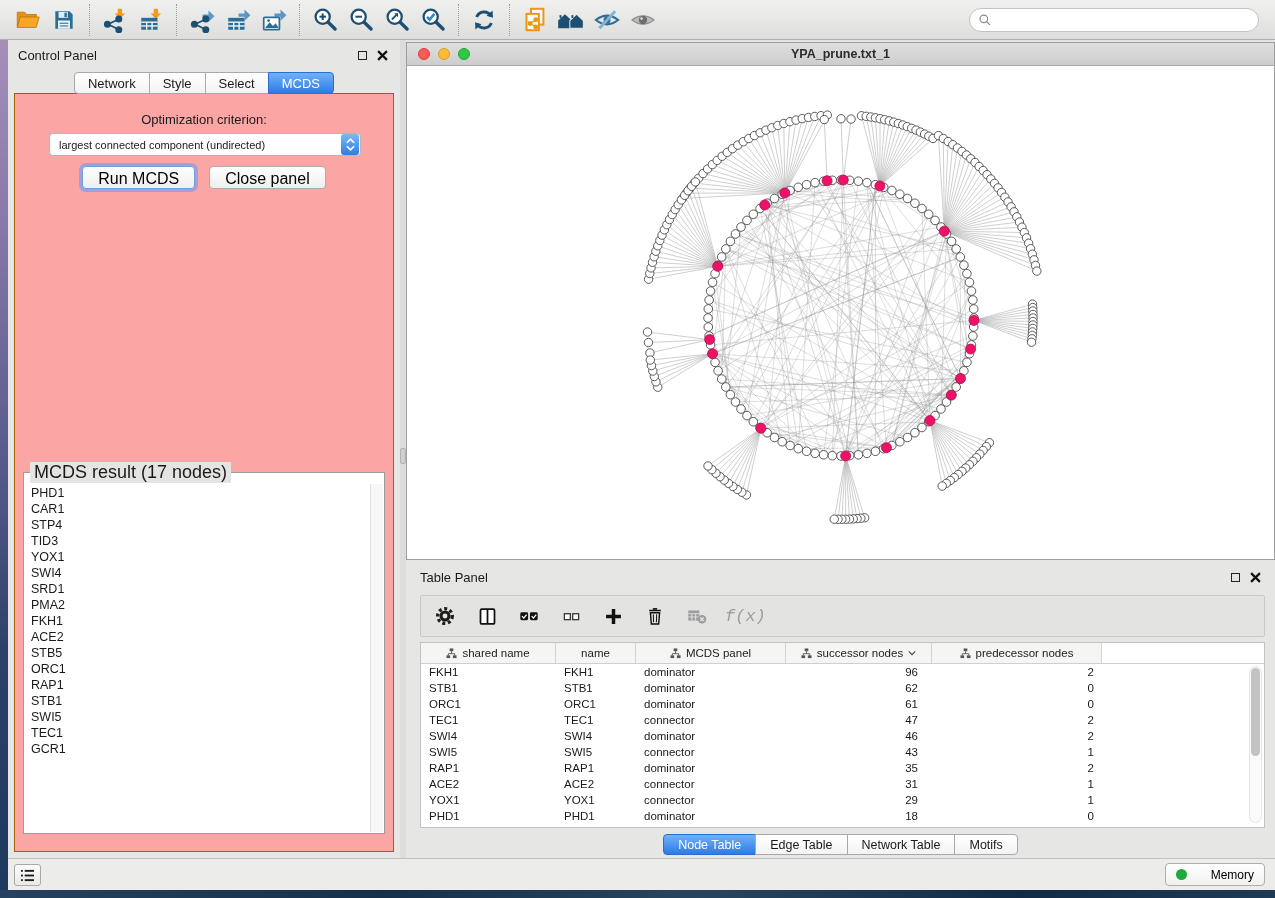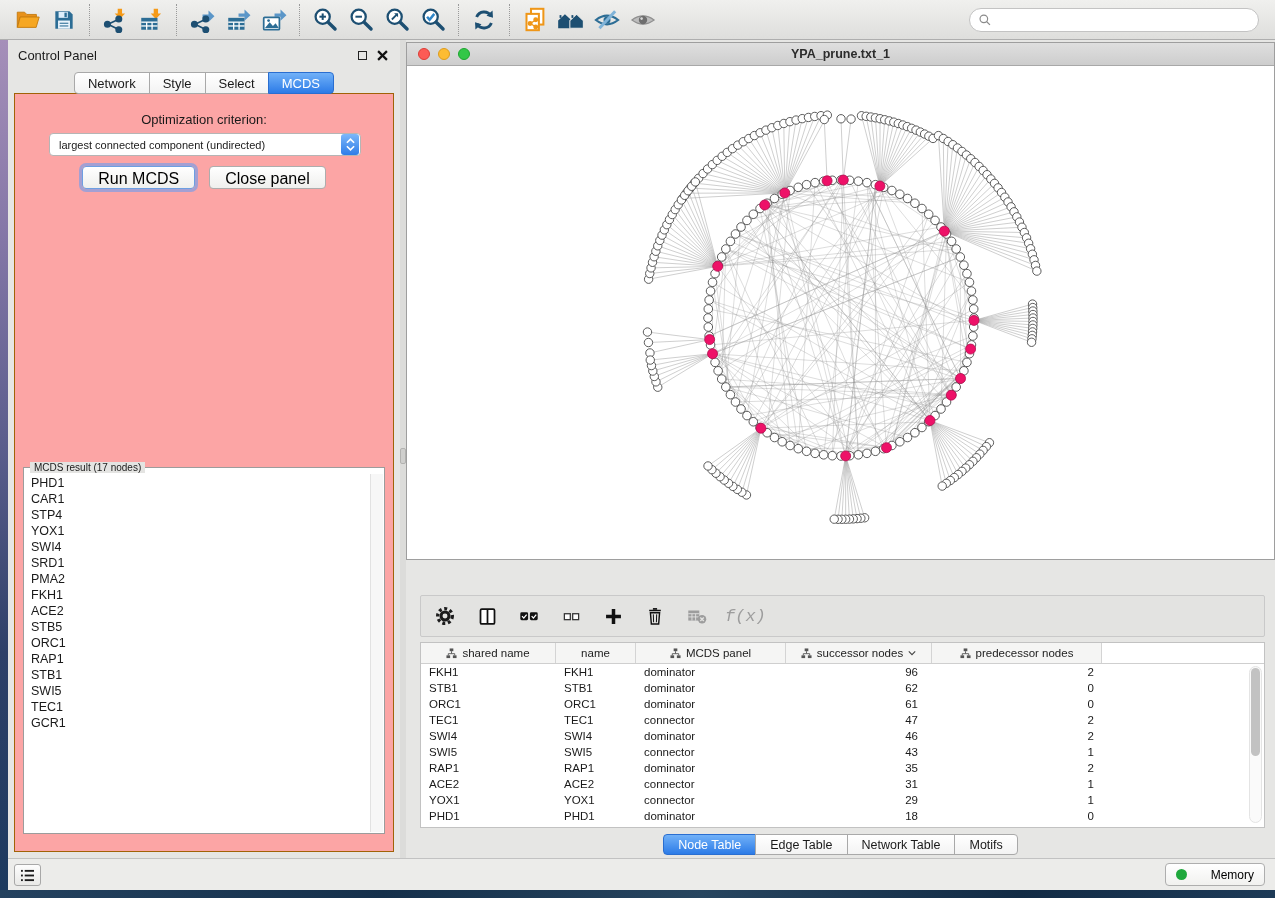--- a/index.html
+++ b/index.html
@@ -46,21 +46,21 @@
   .opt-select .sel-text { flex:1; padding-left:9px; white-space:nowrap; }
   .sel-stepper { width:18px; height:21px; margin-right:1px; border-radius:3px;
     background:linear-gradient(#7db7f9,#2e7de8); display:flex; flex-direction:column;
     align-items:center; justify-content:center; gap:1px; }
   .btn-row { position:absolute; top:72px; left:0; right:0; display:flex; justify-content:center; gap:14px; }
   .mac-btn { border:1px solid #adadad; background:linear-gradient(#ffffff,#efefed); border-radius:4px;
     font-size:16px; padding:3px 15px; height:23px; font-family:inherit; cursor:default; }
   .mac-btn.focused { box-shadow:0 0 0 3px rgba(90,156,250,.55); border-color:#6d9fe2; }
   .mcds-fieldset { position:absolute; left:8px; right:8px; top:368px; height:372px;
     border:1px solid #9c9c9c; background:#fff; }
-  .mcds-fieldset legend { font-size:10px; margin-left:6px; padding:0 4px; background:#e4e4e2; }
+  .mcds-fieldset legend { font-size:18px; margin-left:6px; padding:0 4px; background:#e4e4e2; }
   .mcds-list { position:absolute; left:1px; right:14px; top:2px; bottom:1px; overflow:hidden; }
   .mcds-item { font-size:12.5px; line-height:16px; padding-left:6px; }
   .mcds-scroll { position:absolute; top:1px; right:1px; bottom:1px; width:13px; background:#f7f7f7; border-left:1px solid #e2e2e2; }
   
   .v-splitter { position:absolute; left:392px; top:0; width:6px; height:818px; background:#dcdcda; }
   .v-grip { position:absolute; left:0; top:408px; width:6px; height:16px; background:#cfcfcd;
     border:1px solid #b2b2b0; border-radius:2px; }
   
   .net-region { position:absolute; left:398px; top:0; width:869px; height:818px; }
   .net-window { position:absolute; left:0; top:2px; width:869px; height:518px;
@@ -308,20 +308,21 @@
       <div class="btn-row">
         <button class="mac-btn focused">Run MCDS</button>
         <button class="mac-btn">Close panel</button>
       </div>
       <fieldset class="mcds-fieldset">
         <legend>MCDS result (17 nodes)</legend>
         <div class="mcds-list">
             <div class="mcds-item">PHD1</div>
             <div class="mcds-item">CAR1</div>
             <div class="mcds-item">STP4</div>
+            <div class="mcds-item">TID3</div>
             <div class="mcds-item">YOX1</div>
             <div class="mcds-item">SWI4</div>
             <div class="mcds-item">SRD1</div>
             <div class="mcds-item">PMA2</div>
             <div class="mcds-item">FKH1</div>
             <div class="mcds-item">ACE2</div>
             <div class="mcds-item">STB5</div>
             <div class="mcds-item">ORC1</div>
             <div class="mcds-item">RAP1</div>
             <div class="mcds-item">STB1</div>
@@ -948,20 +949,30 @@
               <circle cx="353.9586019207776" cy="362.2117003865264" r="5" fill="#ee1168" stroke="#b30d4e" stroke-width="0.8"></circle>
               <circle cx="305.53186510355397" cy="287.7170282241479" r="5" fill="#ee1168" stroke="#b30d4e" stroke-width="0.8"></circle>
               <circle cx="302.63745070084667" cy="273.5879561755519" r="5" fill="#ee1168" stroke="#b30d4e" stroke-width="0.8"></circle>
               <circle cx="310.6845473426173" cy="200.30429010860414" r="5" fill="#ee1168" stroke="#b30d4e" stroke-width="0.8"></circle>
             </g>
           </svg>
       </div>
     </div>
 
     <div class="table-panel">
+      <div class="panel-header" style="padding-left:14px;">
+        <span>Table Panel</span>
+        <span class="ph-icons" style="margin-right:2px;">
+          <span class="float-box"></span>
+          <svg width="11" height="11" viewBox="0 0 10 10">
+            <line x1="1" y1="1" x2="9" y2="9" stroke="#111" stroke-width="2"></line>
+            <line x1="9" y1="1" x2="1" y2="9" stroke="#111" stroke-width="2"></line>
+          </svg>
+        </span>
+      </div>
       <div class="tp-toolbar">
         <button class="tp-tool">
           <svg width="22" height="22" viewBox="0 0 24 24">
             <circle cx="12" cy="12" r="8" fill="none" stroke="#1c1c1c" stroke-width="3.6" stroke-dasharray="3.2 2.9"></circle>
             <circle cx="12" cy="12" r="6" fill="#1c1c1c"></circle>
             <circle cx="12" cy="12" r="2.7" fill="#e3e3e1"></circle>
           </svg>
         </button>
         <button class="tp-tool">
           <svg width="21" height="21" viewBox="0 0 24 24">

